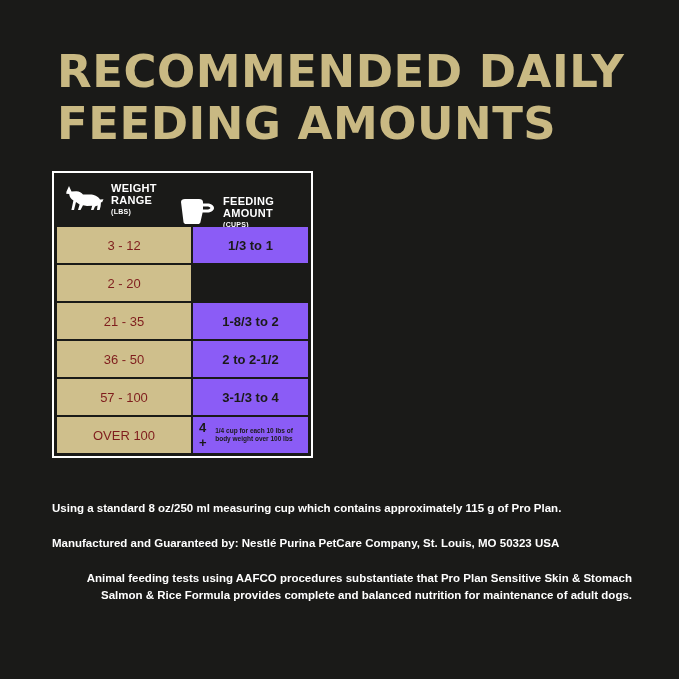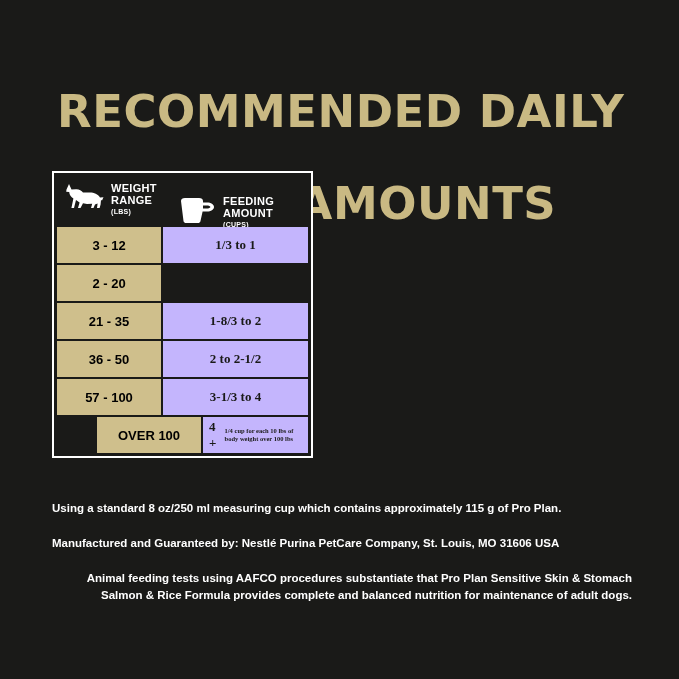--- a/index.html
+++ b/index.html
@@ -29,41 +29,41 @@
     font-size: 45px;
     line-height: 52px;
     font-weight: bold;
     letter-spacing: 0.5px;
     text-transform: uppercase;
     font-family: "DejaVu Sans", sans-serif;
   }
   .headline .line {
     display: block;
     white-space: nowrap;
-    margin-top: 40px;
   }
 
   
   .table-wrap {
     position: absolute;
     left: 52px;
     top: 171px;
     width: 261px;
     border: 2px solid #ffffff;
     box-sizing: border-box;
     padding: 0;
   }
   .thead {
     display: flex;
     align-items: center;
     height: 54px;
     background: #1a1a18;
   }
   .th {
     display: flex;
+    align-items: center;
     box-sizing: border-box;
   }
   .th-left {
     width: 117px;
     padding-left: 9px;
   }
   .th-right {
     width: 140px;
     padding-left: 6px;
     margin-top: 25px;
@@ -88,61 +88,59 @@
     display: block;
   }
   .trow {
     display: flex;
     align-items: stretch;
     height: 36px;
     margin: 0 0 2px 0;
     padding: 0 3px;
   }
   .cell-weight {
-    width: 104px;
+    width: 134px;
     background: #cfbf8c;
-    color: #000000;
+    color: #7f1d1d;
     display: flex;
     align-items: center;
     justify-content: center;
     font-size: 13px;
-    font-weight: bold;
+    font-weight: normal;
     box-sizing: border-box;
   }
   .cell-amount {
     flex: 1;
     margin-left: 2px;
-    background: #c4b5fd;
+    background: #8b5cf6;
     color: #1a1a18;
     display: flex;
     align-items: center;
     justify-content: center;
     font-size: 13px;
     font-weight: bold;
     box-sizing: border-box;
-    font-family: Liberation Serif, serif;
   }
   .cell-amount.with-note {
     justify-content: center;
     padding: 0 6px;
   }
   .amount-big {
     font-size: 13px;
     font-weight: bold;
     margin-right: 6px;
   }
   .amount-note {
     font-size: 6.5px;
     line-height: 8px;
     font-weight: bold;
     text-align: left;
   }
   .trow.last {
     margin-bottom: 3px;
-    margin-left: 40px;
   }
 
   
   .notes {
     position: absolute;
     left: 52px;
     top: 500px;
     width: 580px;
     color: #ffffff;
     font-size: 11.5px;
@@ -222,17 +220,17 @@
       <div class="cell-amount with-note">
         <span class="amount-big">4 +</span>
         <span class="amount-note">1/4 cup for each 10 lbs of body weight over 100 lbs</span>
       </div>
     </div>
 
   </div>
 
   <div class="notes">
     <div class="note">Using a standard 8 oz/250 ml measuring cup which contains approximately 115 g of Pro Plan.</div>
-    <div class="note bold">Manufactured and Guaranteed by: Nestlé Purina PetCare Company, St. Louis, MO 31606 USA</div>
+    <div class="note bold">Manufactured and Guaranteed by: Nestlé Purina PetCare Company, St. Louis, MO 50323 USA</div>
     <div class="note last">Animal feeding tests using AAFCO procedures substantiate that Pro Plan Sensitive Skin &amp; Stomach Salmon &amp; Rice Formula provides complete and balanced nutrition for maintenance of adult dogs.</div>
   </div>
 
 </div>
 
 </body></html>

